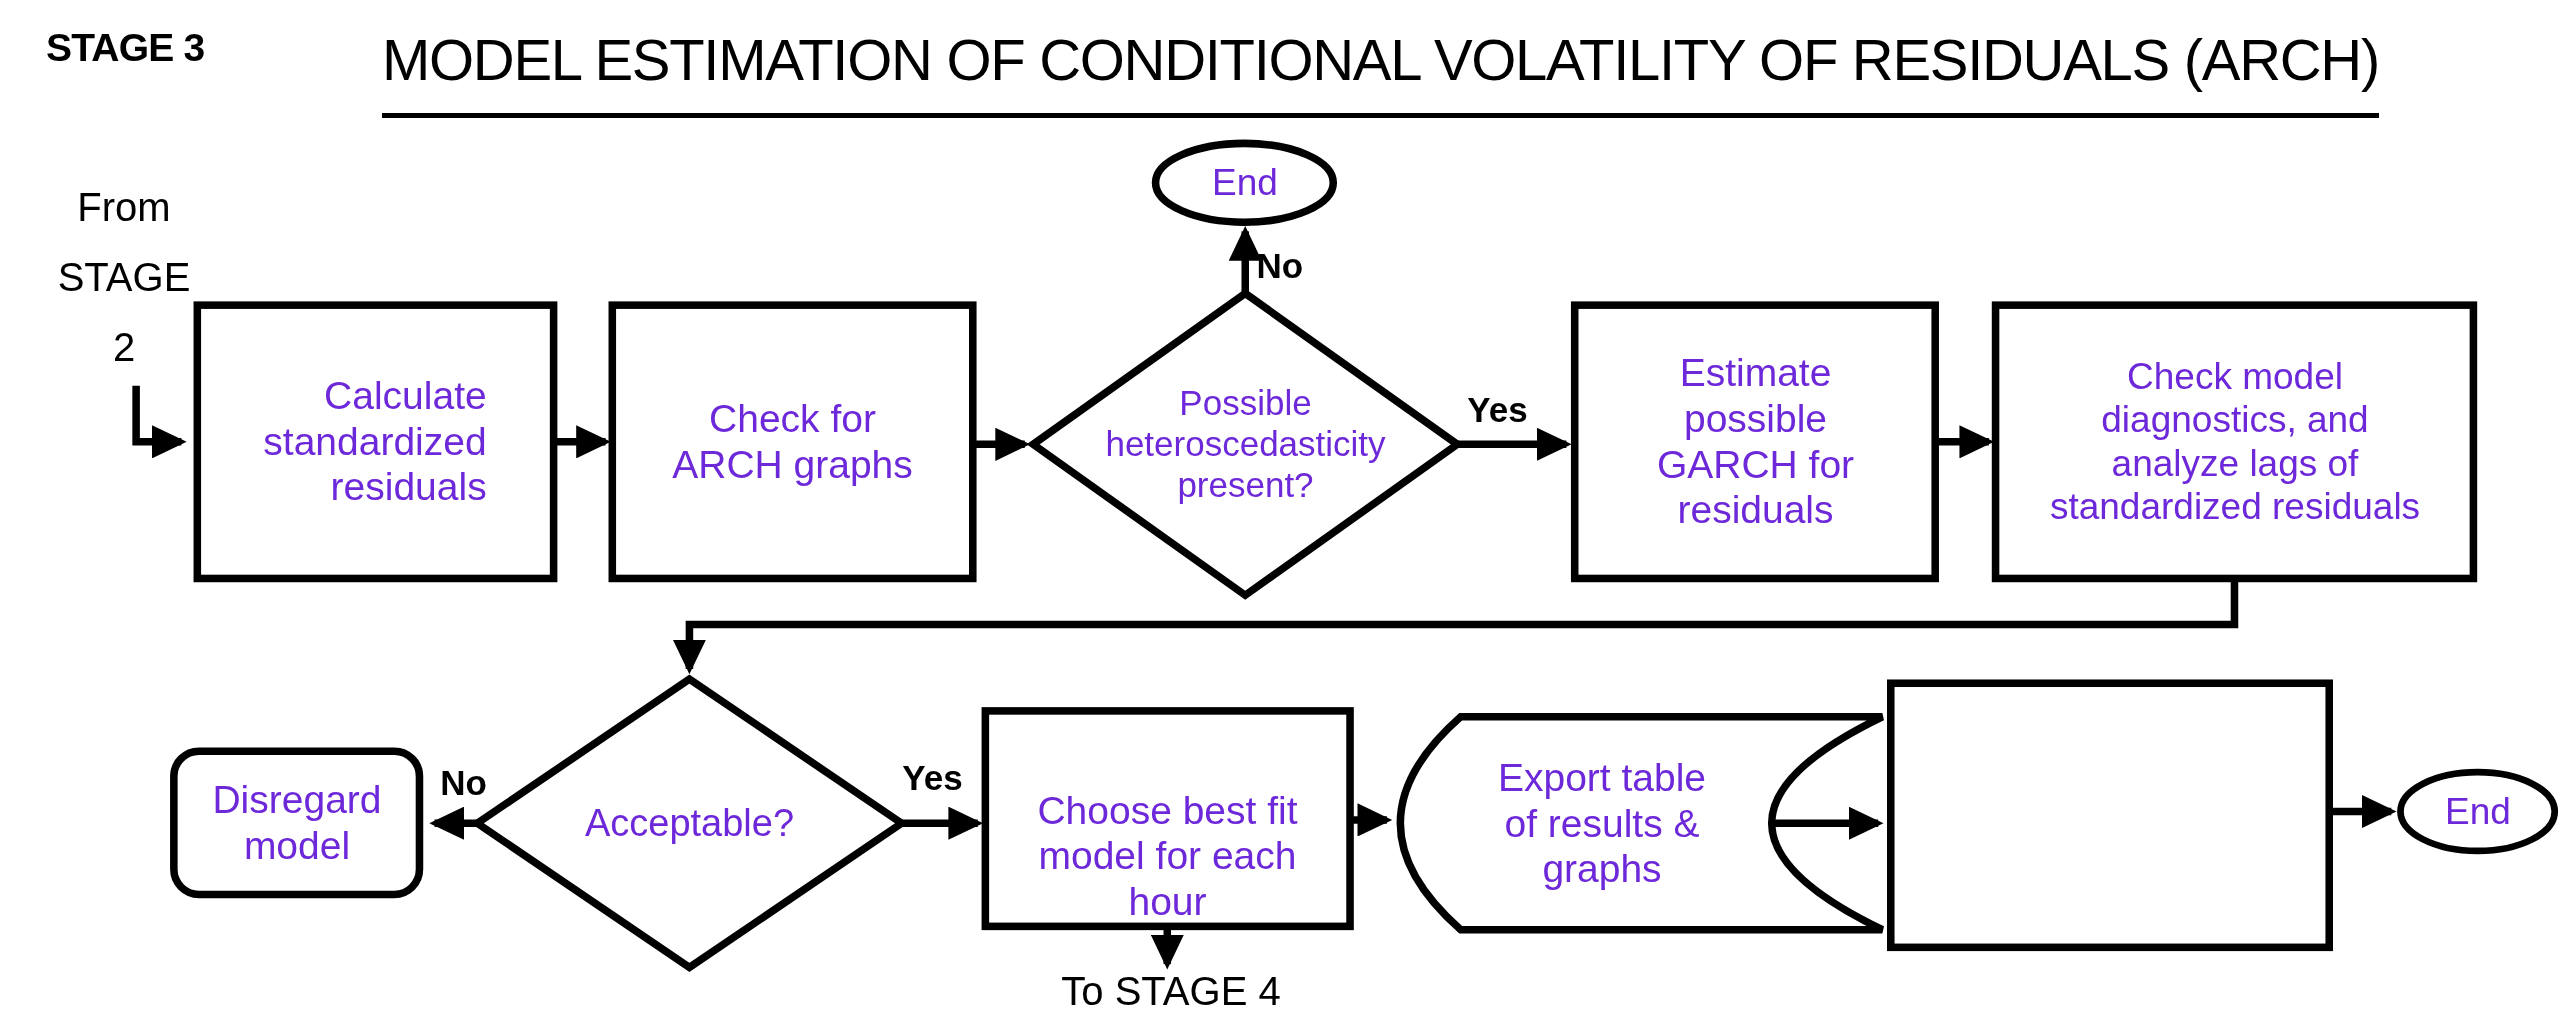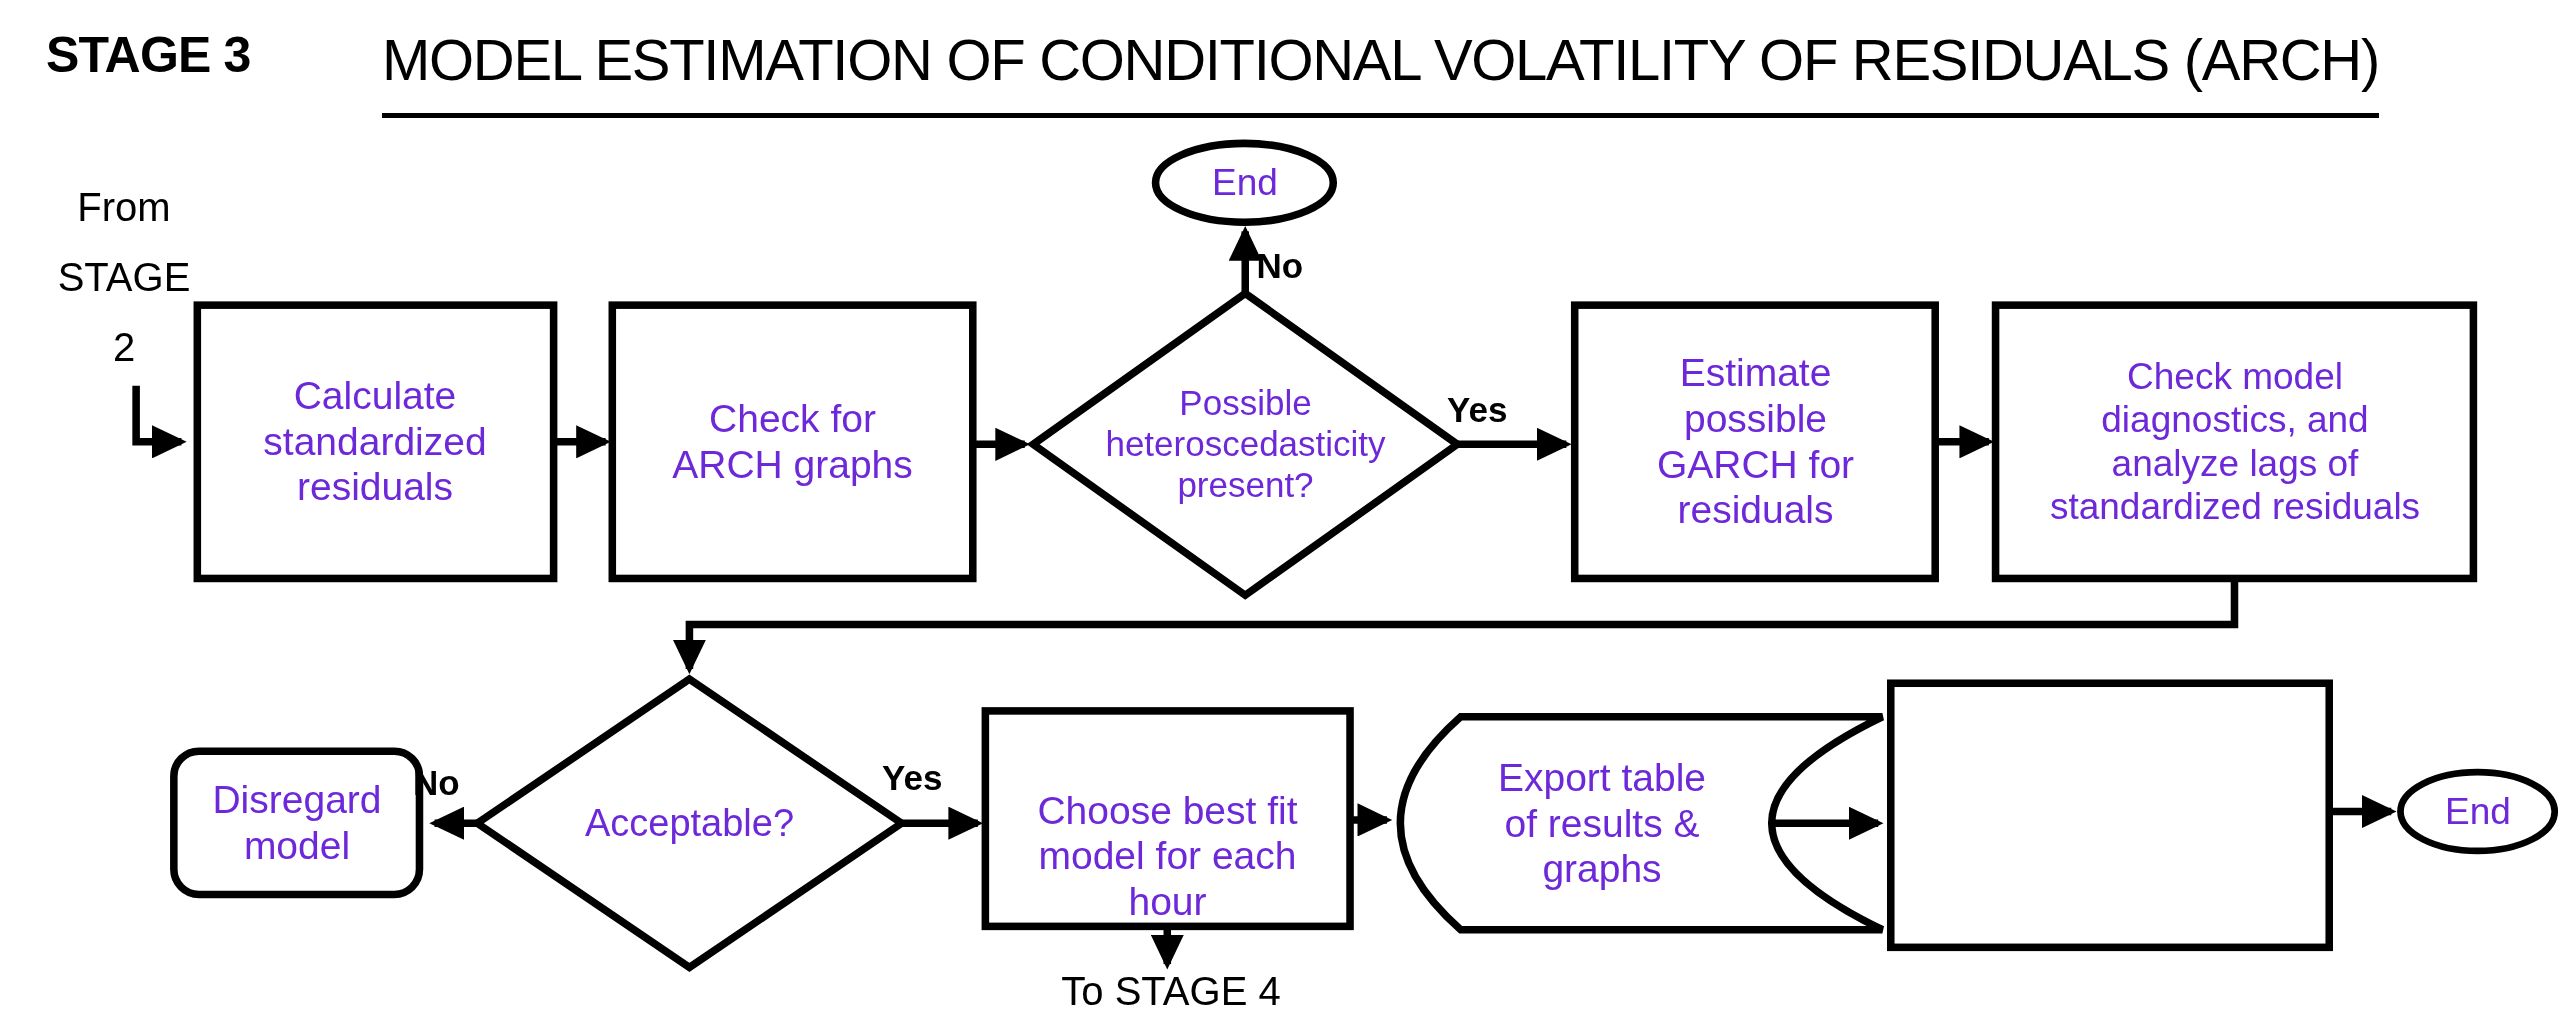--- a/index.html
+++ b/index.html
@@ -17,25 +17,25 @@
     display:flex;align-items:center;justify-content:center;
     text-align:center;
     font-weight:normal;
     font-size:39px;line-height:1.17;
     white-space:pre-line;
     color:#6d28d9;
   }
   .edge-lbl{
     position:absolute;
     font-weight:bold;font-size:35px;line-height:1;
-    white-space:nowrap;
+    text-align:center;white-space:nowrap;
   }
   #stage-label{
     position:absolute;left:46px;top:25px;
-    font-weight:bold;font-size:50px;letter-spacing:-0.8px;line-height:1.2;
+    font-weight:bold;font-size:39px;letter-spacing:-0.8px;line-height:1.2;
   }
   #main-title{
     position:absolute;left:382px;top:25px;
     font-weight:normal;font-size:58px;letter-spacing:-1.3px;line-height:1.2;
     border-bottom:5.9px solid #000;padding-bottom:18px;
   }
   #entry-label{
     position:absolute;left:36px;top:172px;width:176px;
     font-weight:normal;font-size:40px;line-height:1.75;
     text-align:center;white-space:pre-line;
@@ -92,21 +92,21 @@
   </svg>
 
   <div id="stage-label">STAGE 3</div>
   <div id="main-title">MODEL ESTIMATION OF CONDITIONAL VOLATILITY OF RESIDUALS (ARCH)</div>
 
   <div id="entry-label">From
 STAGE
 2</div>
   <div id="exit-label">To STAGE 4</div>
 
-  <div class="lbl" style="left:197px;top:305px;width:356px;height:273px;">Calculate
+  <div class="lbl" style="left:197px;top:305px;width:356px;height:273px;text-align:right;">Calculate
 standardized
 residuals</div>
   <div class="lbl" style="left:612px;top:305px;width:361px;height:273px;">Check for
 ARCH graphs</div>
   <div class="lbl" style="left:1061px;top:348px;width:369px;height:193px;font-size:35px;">Possible
 heteroscedasticity
 present?</div>
   <div class="lbl" style="left:1156px;top:143px;width:178px;height:79px;font-size:37px;">End</div>
   <div class="lbl" style="left:1575px;top:305px;width:361px;height:273px;">Estimate
 possible

